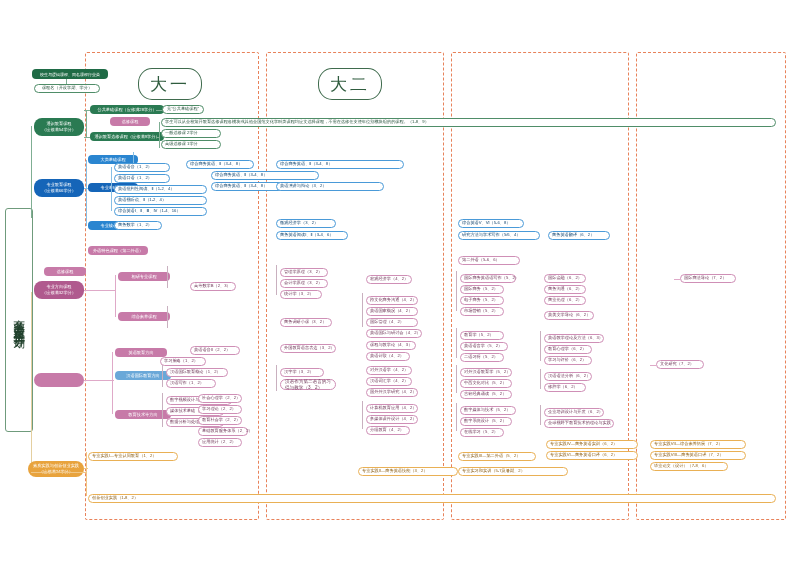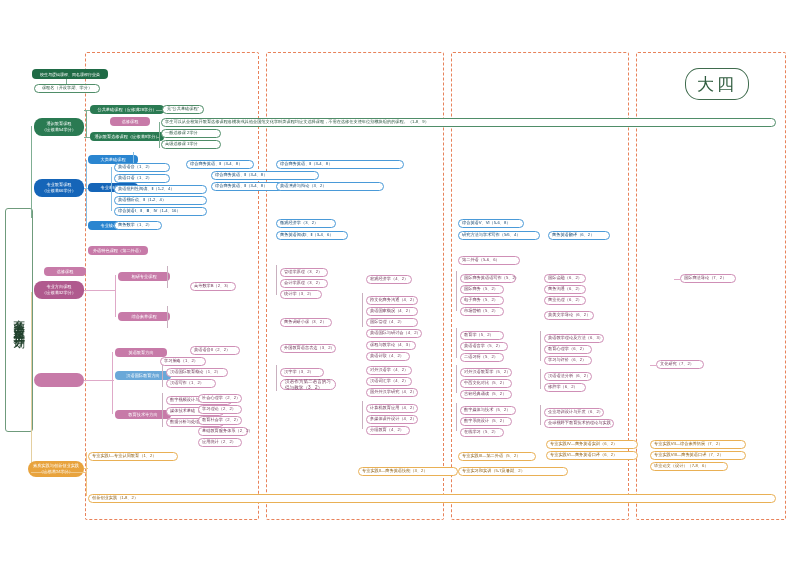--- a/index.html
+++ b/index.html
@@ -70,21 +70,22 @@
 </head>
 <body>
 
 <div id="root">
 
   <div class="col c1"></div>
   <div class="col c2"></div>
   <div class="col c3"></div>
   <div class="col c4"></div>
 
-  <div class="yearbadge yb4">大四</div>
+  <div class="yearbadge yb1">大一</div>
+  <div class="yearbadge yb2">大二</div>
 
   <div class="roottitle">商务英语专业本科生培养计划</div>
 
   <div class="tag g-dark" style="left:32px;top:69px;width:68px;height:10px;font-size:4px;">校生与逻辑课程、同名课程行业类</div>
   <div class="pill sm o-green" style="left:34px;top:84px;width:66px;justify-content:center;">课程名（开设学期、学分）</div>
   <div class="ln v green" style="left:66px;top:79px;height:5px;"></div>
 
   <div class="ln v green" style="left:31px;top:126px;height:92px;background:#7fae93;"></div>
   <div class="ln v" style="left:31px;top:292px;height:180px;background:#e4cfa0;"></div>
 

